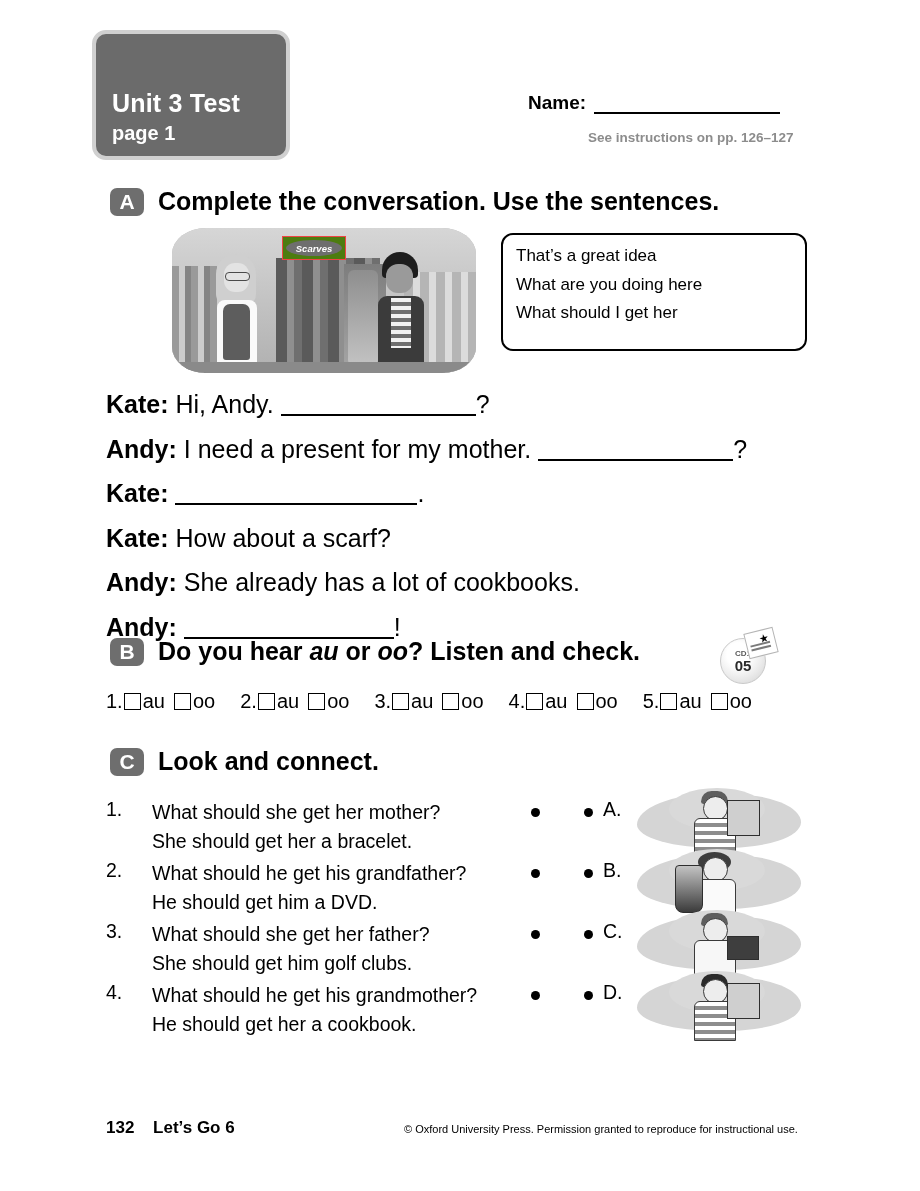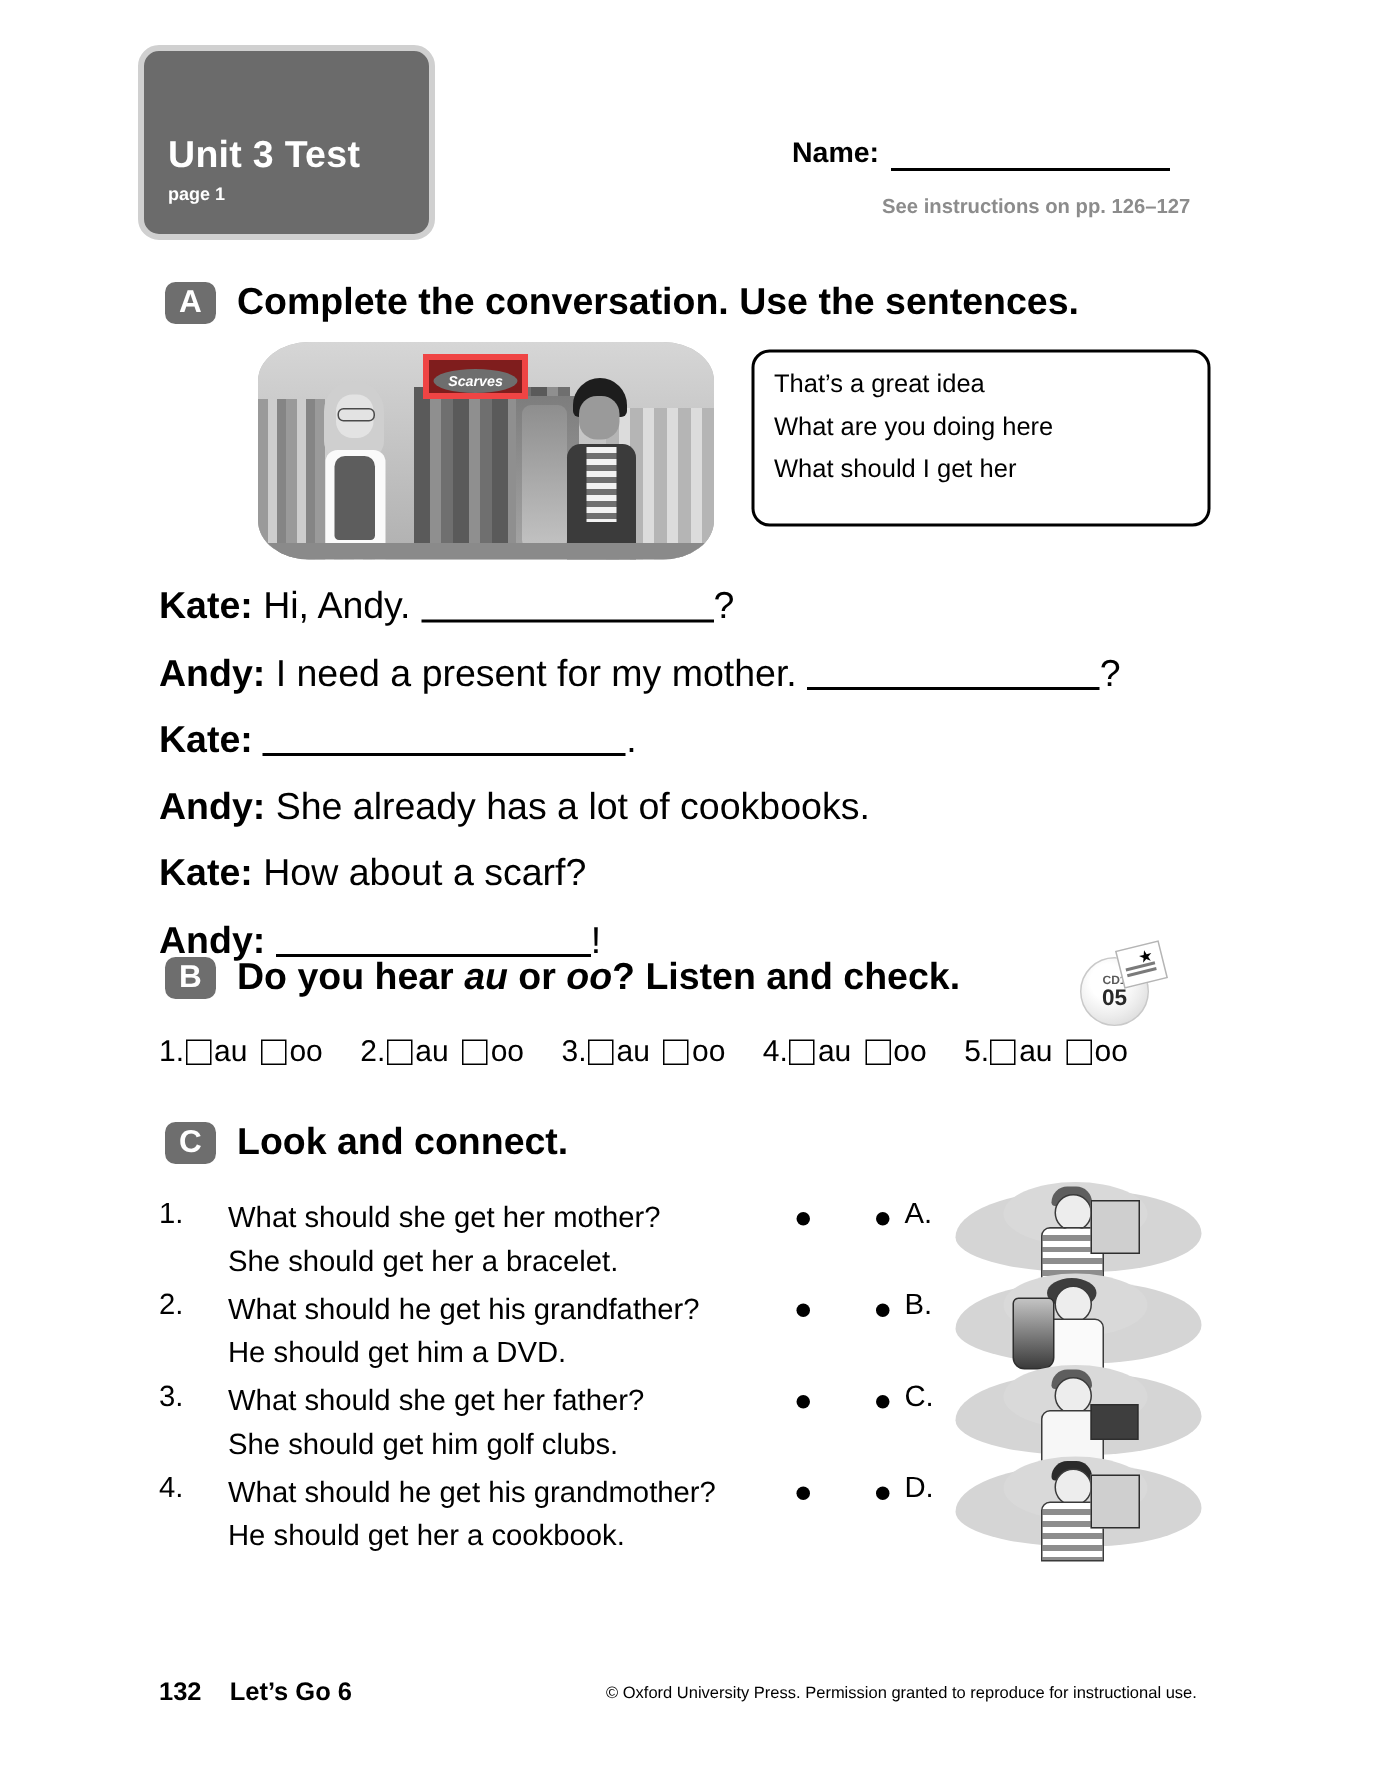--- a/index.html
+++ b/index.html
@@ -34,21 +34,21 @@
     left: 16px;
     top: 55px;
     font-size: 25px;
     font-weight: bold;
     letter-spacing: .2px;
   }
   .unit-badge .sub {
     position: absolute;
     left: 16px;
     top: 88px;
-    font-size: 12px;
+    font-size: 20px;
     font-weight: bold;
   }
 
   .name-row {
     position: absolute;
     left: 528px;
     top: 92px;
     display: flex;
     align-items: flex-end;
   }
@@ -126,22 +126,22 @@
   .scene .rack {
     position: absolute; left: 104px; top: 30px; width: 104px; height: 112px;
     background: repeating-linear-gradient(90deg,#5a5a5a 0 11px,#8f8f8f 11px 18px,#6f6f6f 18px 26px);
   }
   .scene .rack2 {
     position: absolute; left: 172px; top: 36px; width: 42px; height: 106px;
     background: linear-gradient(#7d7d7d,#a5a5a5);
   }
   .scene .sign {
     position: absolute; left: 110px; top: 8px; width: 62px; height: 22px;
-    background: #7f1d1d; border: 4px solid #ef4444;
-    display: flex; align-items: flex-end; justify-content: center;
+    background: #4d7c0f; border: 1px solid #ef4444;
+    display: flex; align-items: center; justify-content: center;
   }
   .scene .sign-oval {
     width: 56px; height: 16px; border-radius: 50%;
     background: #6e6e6e; color: #fff;
     font-size: 9.5px; font-weight: bold; font-style: italic;
     display: flex; align-items: center; justify-content: center;
   }
   .scene .girl {
     position: absolute; left: 40px; top: 26px; width: 56px; height: 119px;
   }
@@ -434,26 +434,26 @@
   <div class="dline">
     <span class="spk">Andy:</span>
     <span>I need a present for my mother.</span>
     <span class="blank" style="width:195px"></span><span>?</span>
   </div>
   <div class="dline">
     <span class="spk">Kate:</span>
     <span class="blank" style="width:242px"></span><span>.</span>
   </div>
   <div class="dline">
+    <span class="spk">Kate:</span>
+    <span>How about a scarf?</span>
+  </div>
+  <div class="dline">
     <span class="spk">Andy:</span>
     <span>She already has a lot of cookbooks.</span>
-  </div>
-  <div class="dline">
-    <span class="spk">Kate:</span>
-    <span>How about a scarf?</span>
   </div>
   <div class="dline">
     <span class="spk">Andy:</span>
     <span class="blank" style="width:210px"></span><span>!</span>
   </div>
 </div>
 
 <div class="sec-head" id="sectionB-head">
   <span class="sec-letter">B</span>
   <span class="sec-title"><span>Do you hear </span><i>au</i><span> or </span><i>oo</i><span>? Listen and check.</span></span>

